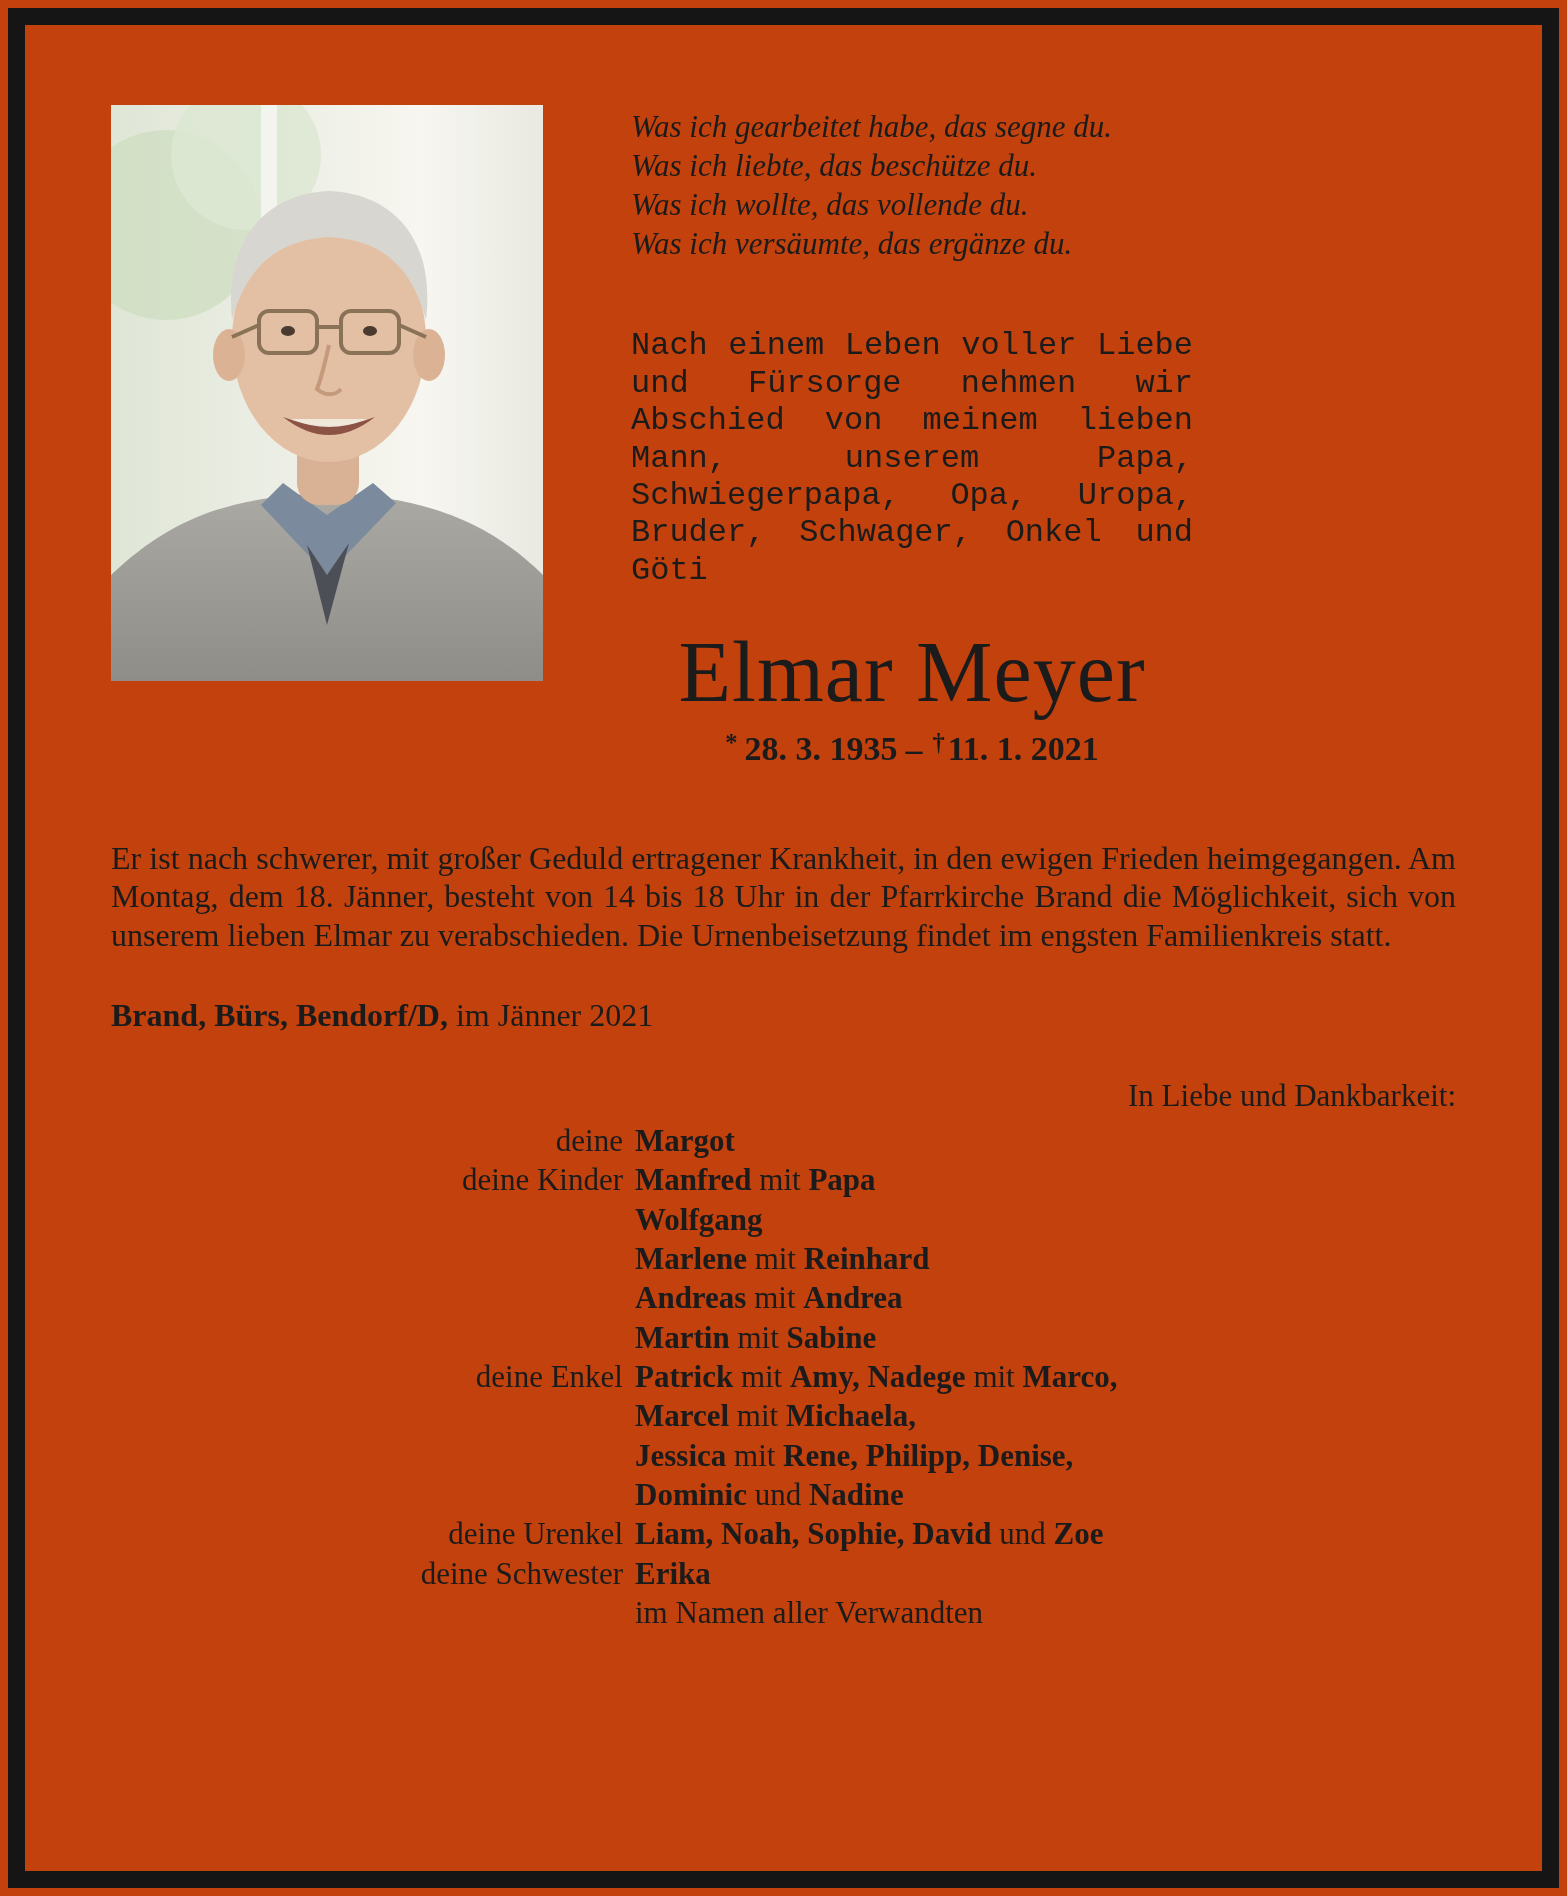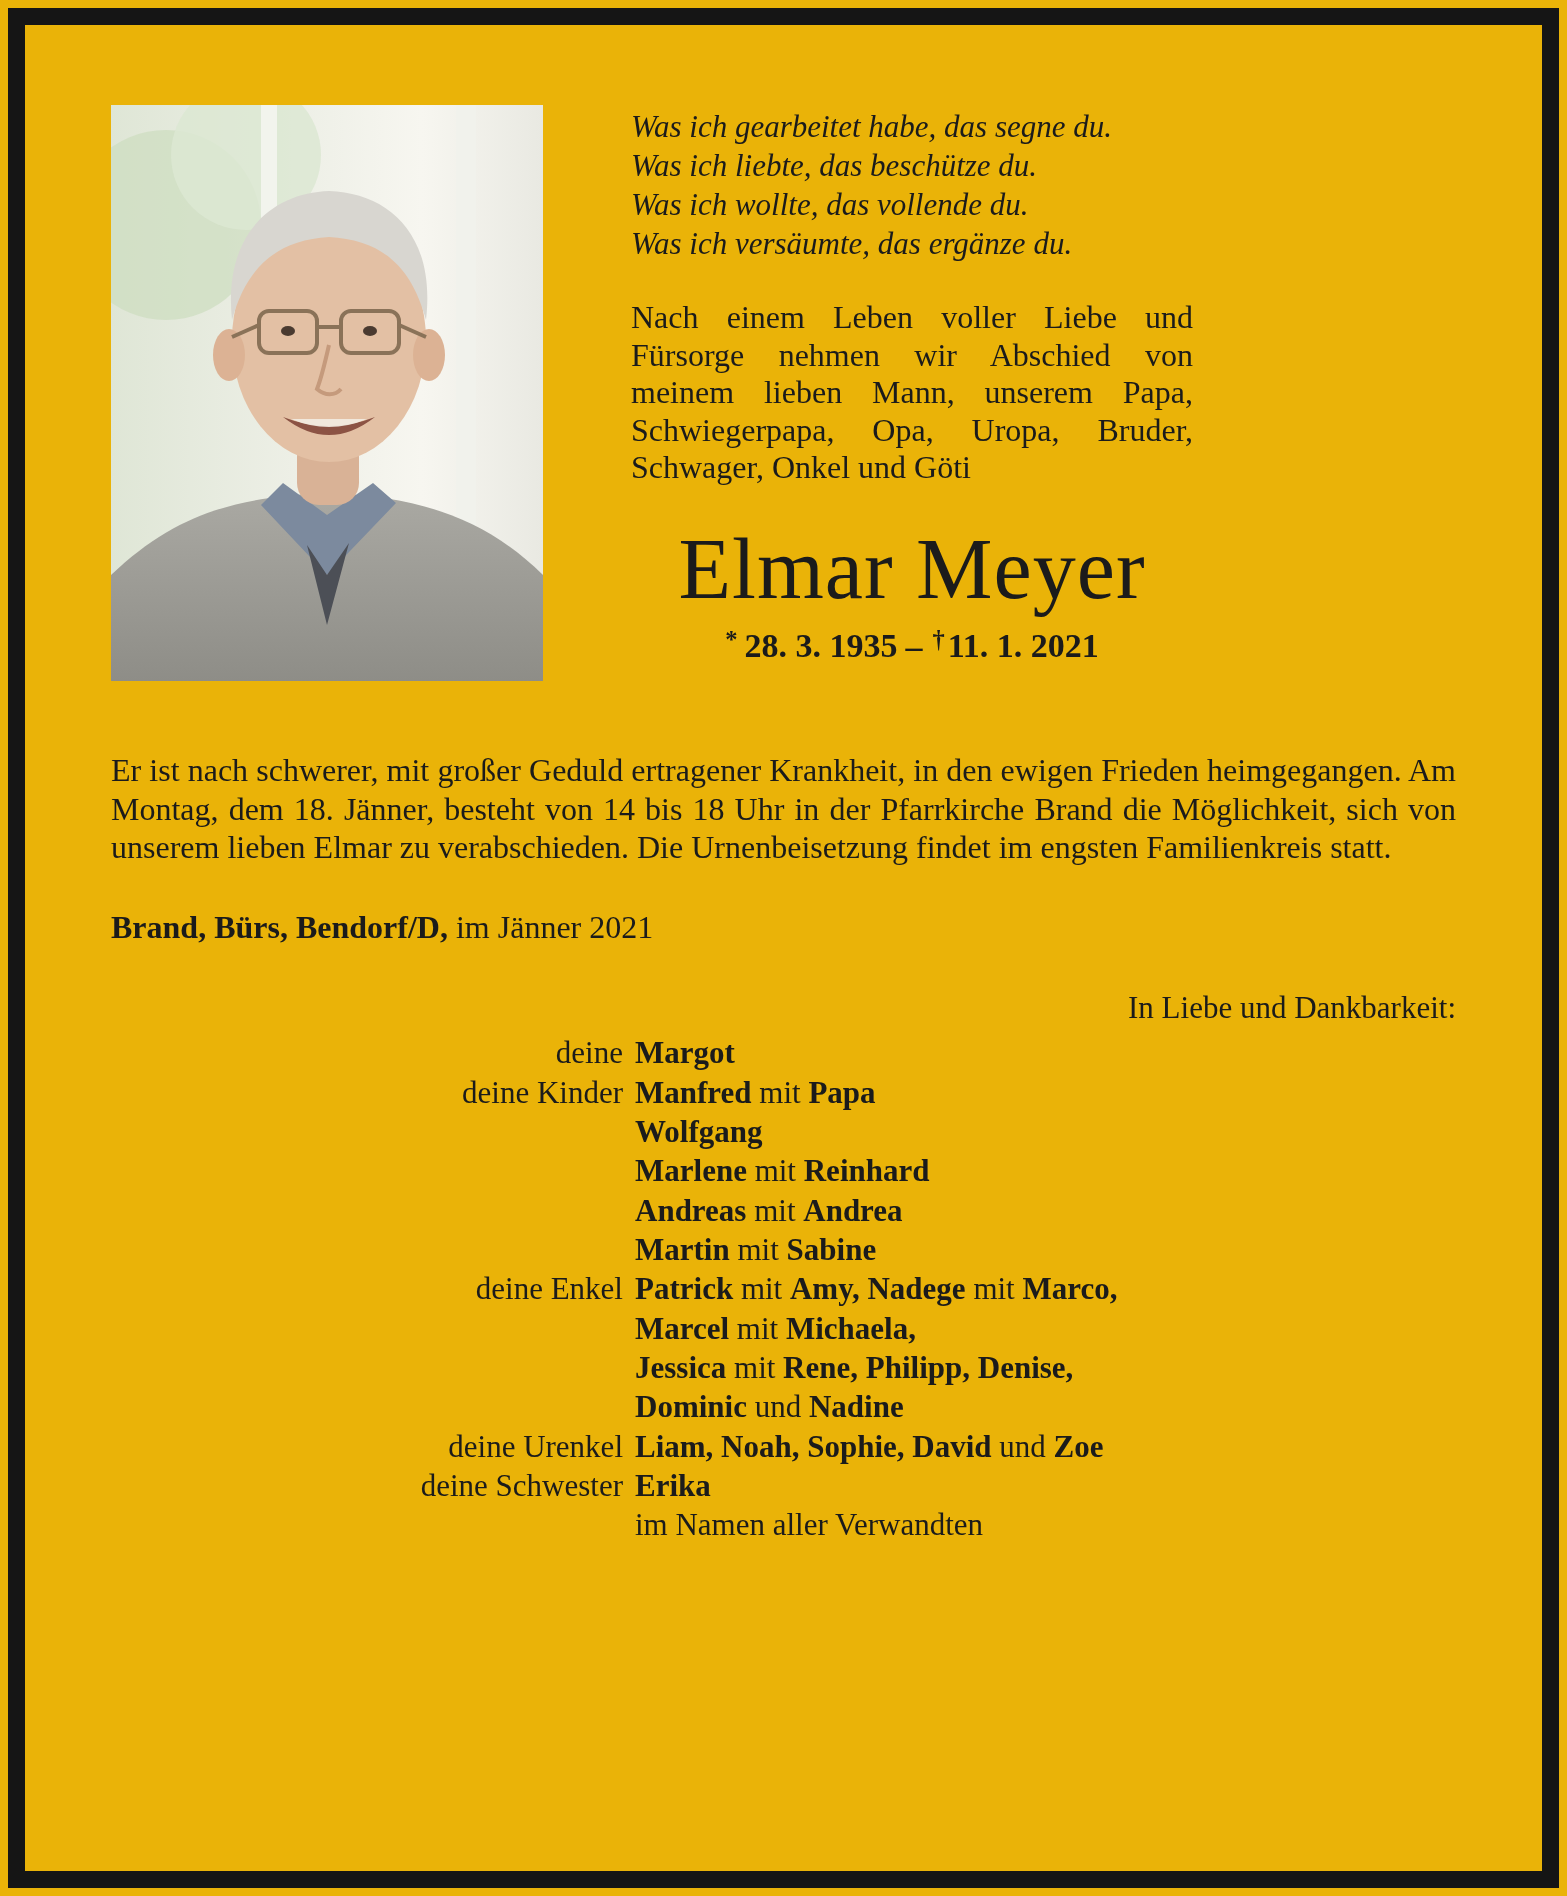--- a/index.html
+++ b/index.html
@@ -1,20 +1,20 @@
 <!DOCTYPE html>
 <html><head>
 <meta charset="utf-8">
 <style>
   html,body{margin:0;padding:0;background:#ffffff;}
   .sheet{
     position:relative;
     width:1567px;height:1896px;
     box-sizing:border-box;
-    background:#eab308;
+    background:#c2410c;
     font-family:"Liberation Serif","DejaVu Serif",serif;
     color:#1b1b1b;
   }
   .frame{
     position:absolute;inset:8px;
     border:17px solid #151515;
     box-sizing:border-box;
     padding:80px 86px 60px 86px;
     overflow:hidden;
   }
@@ -26,23 +26,24 @@
   }
   .photo svg{display:block;width:100%;height:100%;}
   .right-col{width:562px;padding-top:2px;}
   .poem{
     font-style:italic;
     font-size:31px;line-height:1.26;
     margin:0;
   }
   .poem .pline{display:block;}
   .farewell{
-    margin-top:36px;
+    margin-top:64px;
     font-size:32px;line-height:1.17;
     text-align:justify;
+    font-family:Liberation Mono, monospace;
   }
   .name{
     margin-top:40px;
     font-size:86px;line-height:1.0;
     letter-spacing:1px;
     white-space:nowrap;
     text-align:center;
   }
   .dates{
     margin-top:14px;

